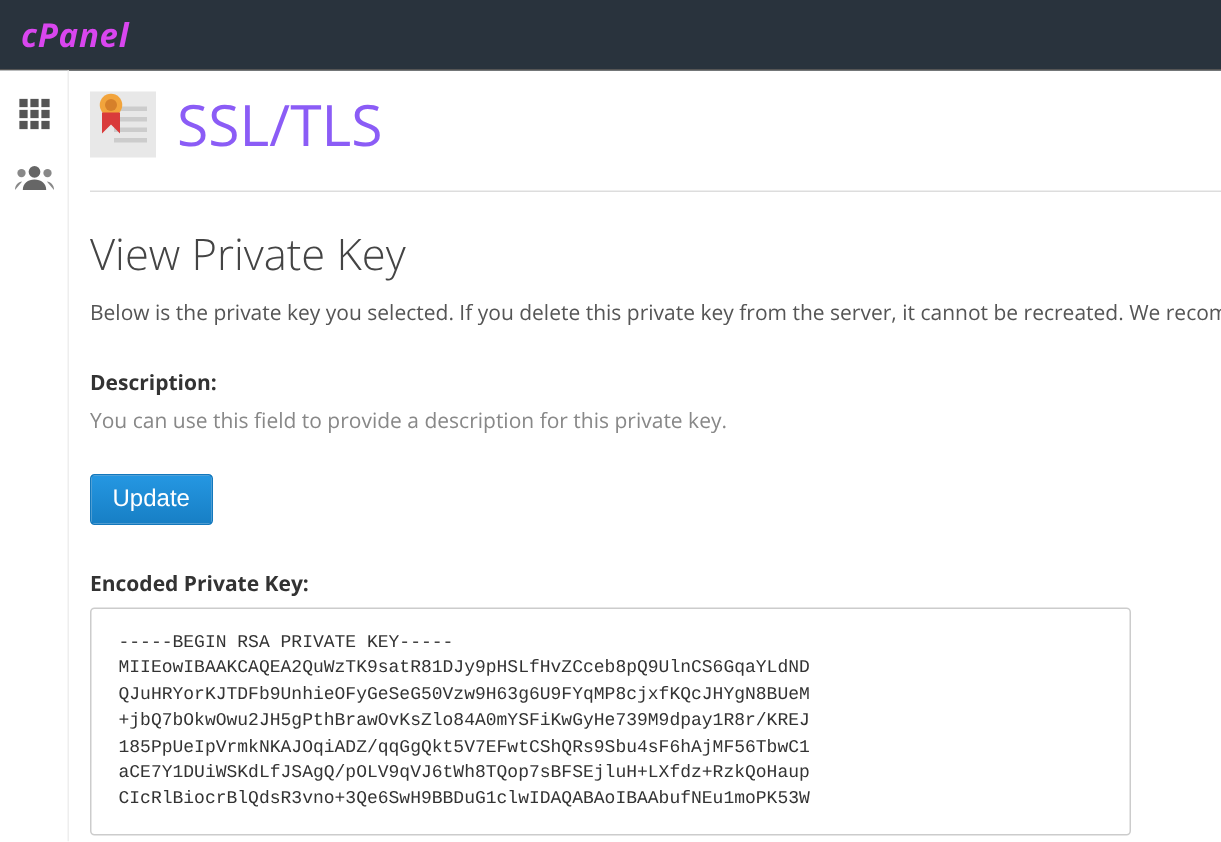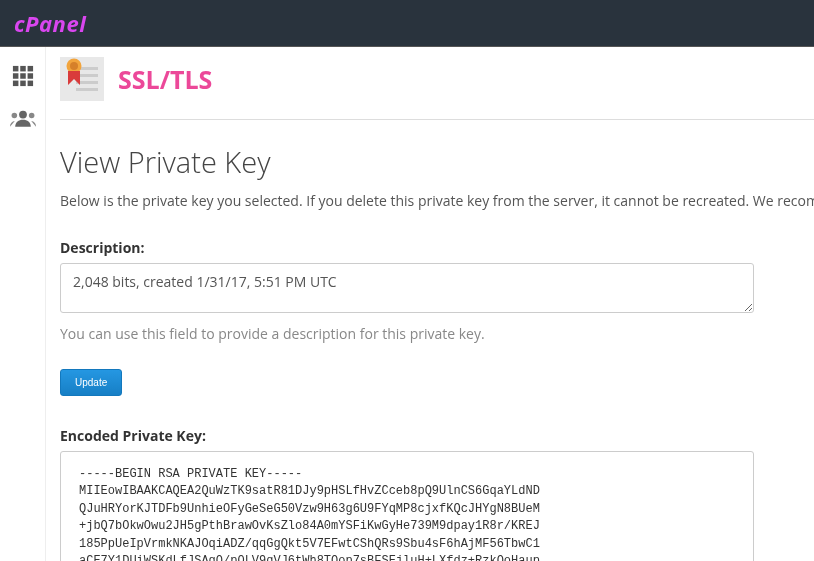--- a/index.html
+++ b/index.html
@@ -79,23 +79,23 @@
   height: 3px;
   background: #ccc;
   margin-bottom: 4px;
 }
 .ribbon {
   position: absolute;
   left: 5px;
   top: 0px;
 }
 .page-title {
-  font-size: 25px;
-  font-weight: 700;
-  color: #ec4899;
+  font-size: 38px;
+  font-weight: 400;
+  color: #8b5cf6;
 }
 .section-title {
   font-size: 29px;
   font-weight: 300;
   color: #444;
   margin-bottom: 10px;
 }
 .section-desc {
   font-size: 14px;
   color: #555;
@@ -125,21 +125,21 @@
   color: #888;
   margin-bottom: 26px;
 }
 .btn-update {
   background: #188bd6;
   background: linear-gradient(#2597e2, #177fc5);
   color: #fff;
   border: 1px solid #1378bd;
   border-radius: 3px;
   padding: 7px 14px;
-  font-size: 10px;
+  font-size: 16px;
   cursor: pointer;
   margin-bottom: 30px;
   text-align: center;
 }
 .pk-box {
   width: 694px;
   border: 1px solid #ccc;
   border-radius: 3px;
   padding: 14px 18px;
   font-family: "Courier New", Courier, monospace;
@@ -201,21 +201,20 @@
           <path d="M3 14 L3 28 L9 22 L15 28 L15 14 Z" fill="#d93b3b"></path>
         </svg>
       </div>
       <h1 class="page-title">SSL/TLS</h1>
     </div>
 
     <h2 class="section-title">View Private Key</h2>
     <p class="section-desc">Below is the private key you selected. If you delete this private key from the server, it cannot be recreated. We recom</p>
 
     <div class="form-label">Description:</div>
-    <textarea class="textarea-field" style="">2,048 bits, created 1/31/17, 5:51 PM UTC</textarea>
     <div class="help-text">You can use this field to provide a description for this private key.</div>
 
     <button class="btn-update">Update</button>
 
     <div class="form-label">Encoded Private Key:</div>
     <div class="pk-box">-----BEGIN RSA PRIVATE KEY-----
 MIIEowIBAAKCAQEA2QuWzTK9satR81DJy9pHSLfHvZCceb8pQ9UlnCS6GqaYLdND
 QJuHRYorKJTDFb9UnhieOFyGeSeG50Vzw9H63g6U9FYqMP8cjxfKQcJHYgN8BUeM
 +jbQ7bOkwOwu2JH5gPthBrawOvKsZlo84A0mYSFiKwGyHe739M9dpay1R8r/KREJ
 185PpUeIpVrmkNKAJOqiADZ/qqGgQkt5V7EFwtCShQRs9Sbu4sF6hAjMF56TbwC1

